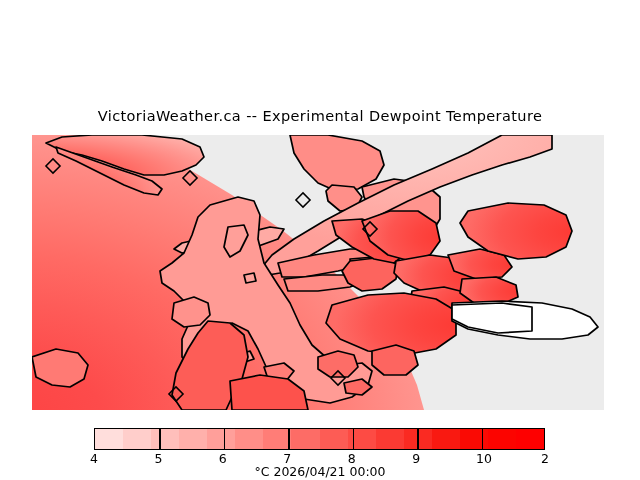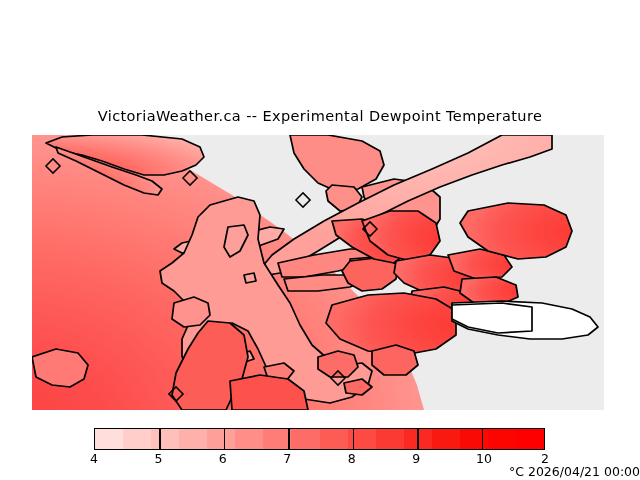--- a/index.html
+++ b/index.html
@@ -56,21 +56,21 @@
     top:451px;
     font-size:12.5px;
     color:#000;
     transform:translateX(-50%);
     white-space:nowrap;
     font-family:"DejaVu Sans", sans-serif;
   }
   .cbar-caption{
     position:absolute;
     left:0;top:464px;width:640px;
-    text-align:right;
+    text-align:center;
     font-size:12.5px;
     color:#000;
     white-space:nowrap;
     font-family:"DejaVu Sans", sans-serif;
   }
 </style>
 </head>
 <body>
 
 <div id="root">

